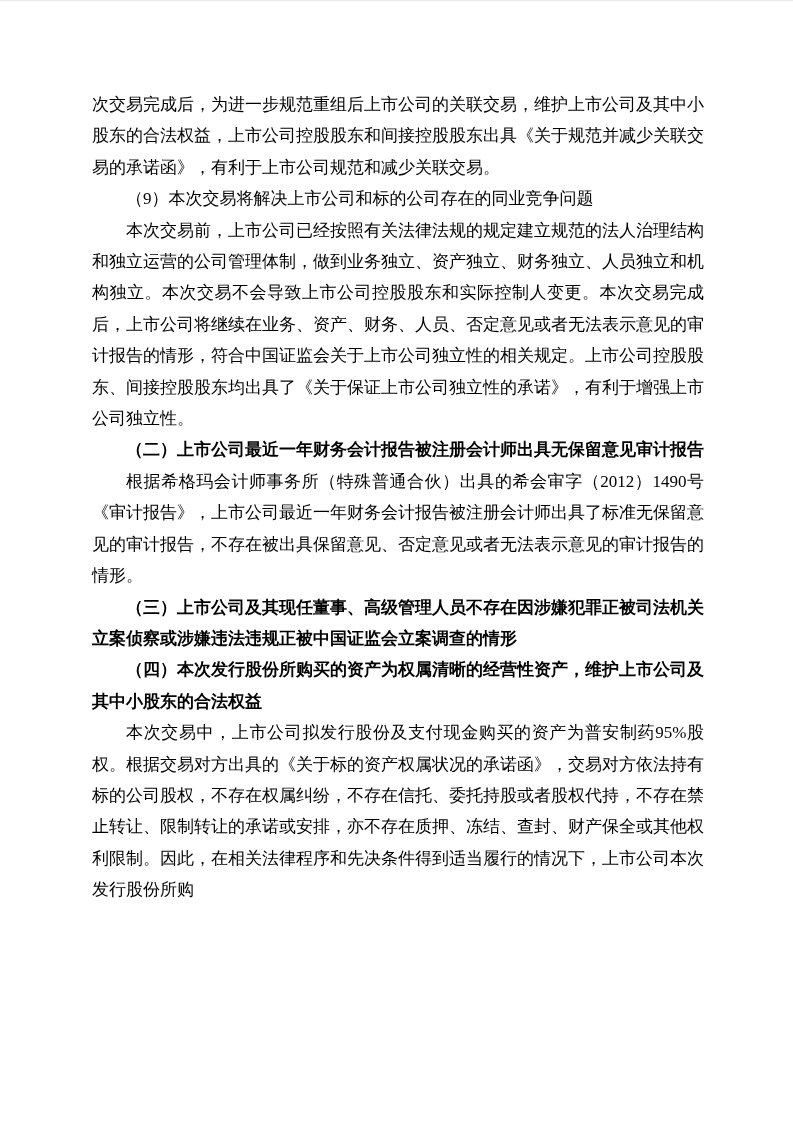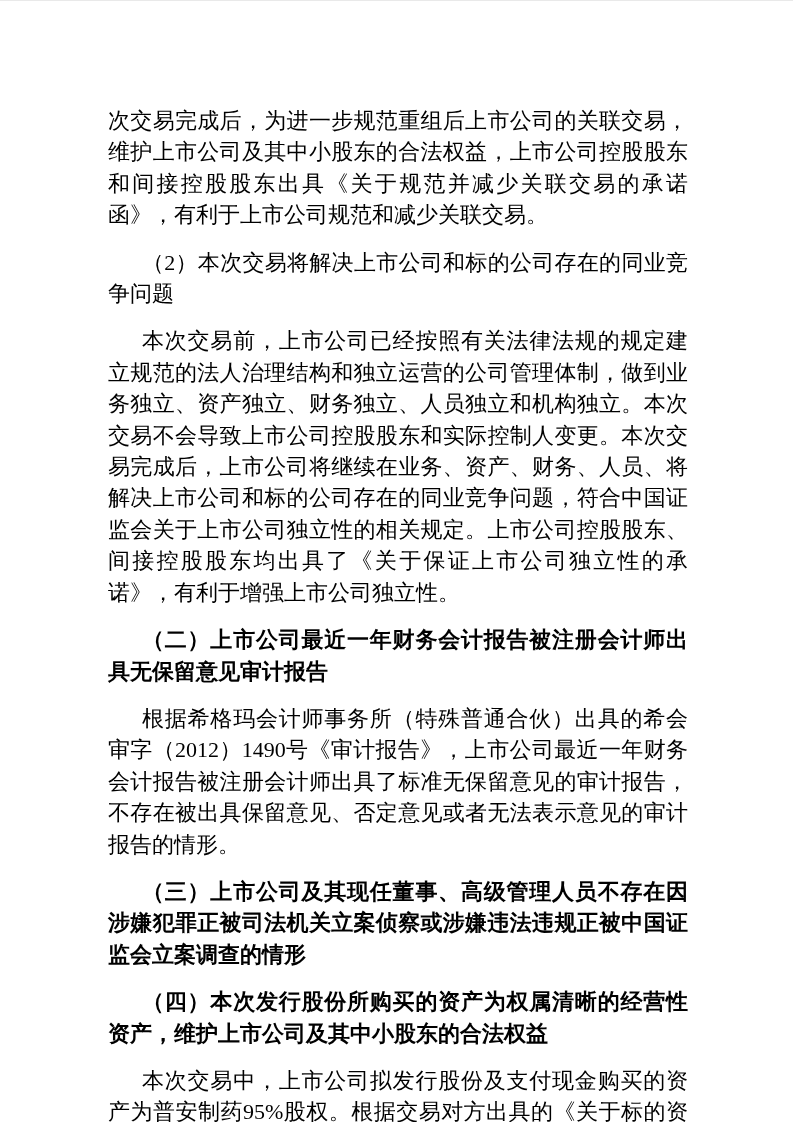--- a/index.html
+++ b/index.html
@@ -22,41 +22,41 @@
     height: 1px;
     background: #e9e9e9;
   }
   .page-text {
     position: absolute;
     left: 92px;
     top: 89px;
     width: 612px;
   }
   .para {
-    margin: 16px;
-    font-size: 22px;
+    margin: 0;
+    font-size: 17px;
     line-height: 31.4px;
     text-align: justify;
     text-justify: inter-ideograph;
   }
   .indent {
     text-indent: 34px;
   }
   .heading {
     font-family: "Liberation Sans", "DejaVu Sans", sans-serif;
     font-weight: 700;
   }
 </style>
 </head>
 <body>
 
 <div class="top-edge"></div>
 
 <div class="page-text">
   <p class="para">次交易完成后，为进一步规范重组后上市公司的关联交易，维护上市公司及其中小股东的合法权益，上市公司控股股东和间接控股股东出具《关于规范并减少关联交易的承诺函》，有利于上市公司规范和减少关联交易。</p>
-  <p class="para indent">（2）本次交易将解决上市公司和标的公司存在的同业竞争问题</p>
-  <p class="para indent">本次交易前，上市公司已经按照有关法律法规的规定建立规范的法人治理结构和独立运营的公司管理体制，做到业务独立、资产独立、财务独立、人员独立和机构独立。本次交易不会导致上市公司控股股东和实际控制人变更。本次交易完成后，上市公司将继续在业务、资产、财务、人员、将解决上市公司和标的公司存在的同业竞争问题，符合中国证监会关于上市公司独立性的相关规定。上市公司控股股东、间接控股股东均出具了《关于保证上市公司独立性的承诺》，有利于增强上市公司独立性。</p>
+  <p class="para indent">（9）本次交易将解决上市公司和标的公司存在的同业竞争问题</p>
+  <p class="para indent">本次交易前，上市公司已经按照有关法律法规的规定建立规范的法人治理结构和独立运营的公司管理体制，做到业务独立、资产独立、财务独立、人员独立和机构独立。本次交易不会导致上市公司控股股东和实际控制人变更。本次交易完成后，上市公司将继续在业务、资产、财务、人员、否定意见或者无法表示意见的审计报告的情形，符合中国证监会关于上市公司独立性的相关规定。上市公司控股股东、间接控股股东均出具了《关于保证上市公司独立性的承诺》，有利于增强上市公司独立性。</p>
   <p class="para indent heading">（二）上市公司最近一年财务会计报告被注册会计师出具无保留意见审计报告</p>
   <p class="para indent">根据希格玛会计师事务所（特殊普通合伙）出具的希会审字（2012）1490号《审计报告》，上市公司最近一年财务会计报告被注册会计师出具了标准无保留意见的审计报告，不存在被出具保留意见、否定意见或者无法表示意见的审计报告的情形。</p>
   <p class="para indent heading">（三）上市公司及其现任董事、高级管理人员不存在因涉嫌犯罪正被司法机关立案侦察或涉嫌违法违规正被中国证监会立案调查的情形</p>
   <p class="para indent heading">（四）本次发行股份所购买的资产为权属清晰的经营性资产，维护上市公司及其中小股东的合法权益</p>
   <p class="para indent">本次交易中，上市公司拟发行股份及支付现金购买的资产为普安制药95%股权。根据交易对方出具的《关于标的资产权属状况的承诺函》，交易对方依法持有标的公司股权，不存在权属纠纷，不存在信托、委托持股或者股权代持，不存在禁止转让、限制转让的承诺或安排，亦不存在质押、冻结、查封、财产保全或其他权利限制。因此，在相关法律程序和先决条件得到适当履行的情况下，上市公司本次发行股份所购</p>
 </div>
 
 </body></html>

